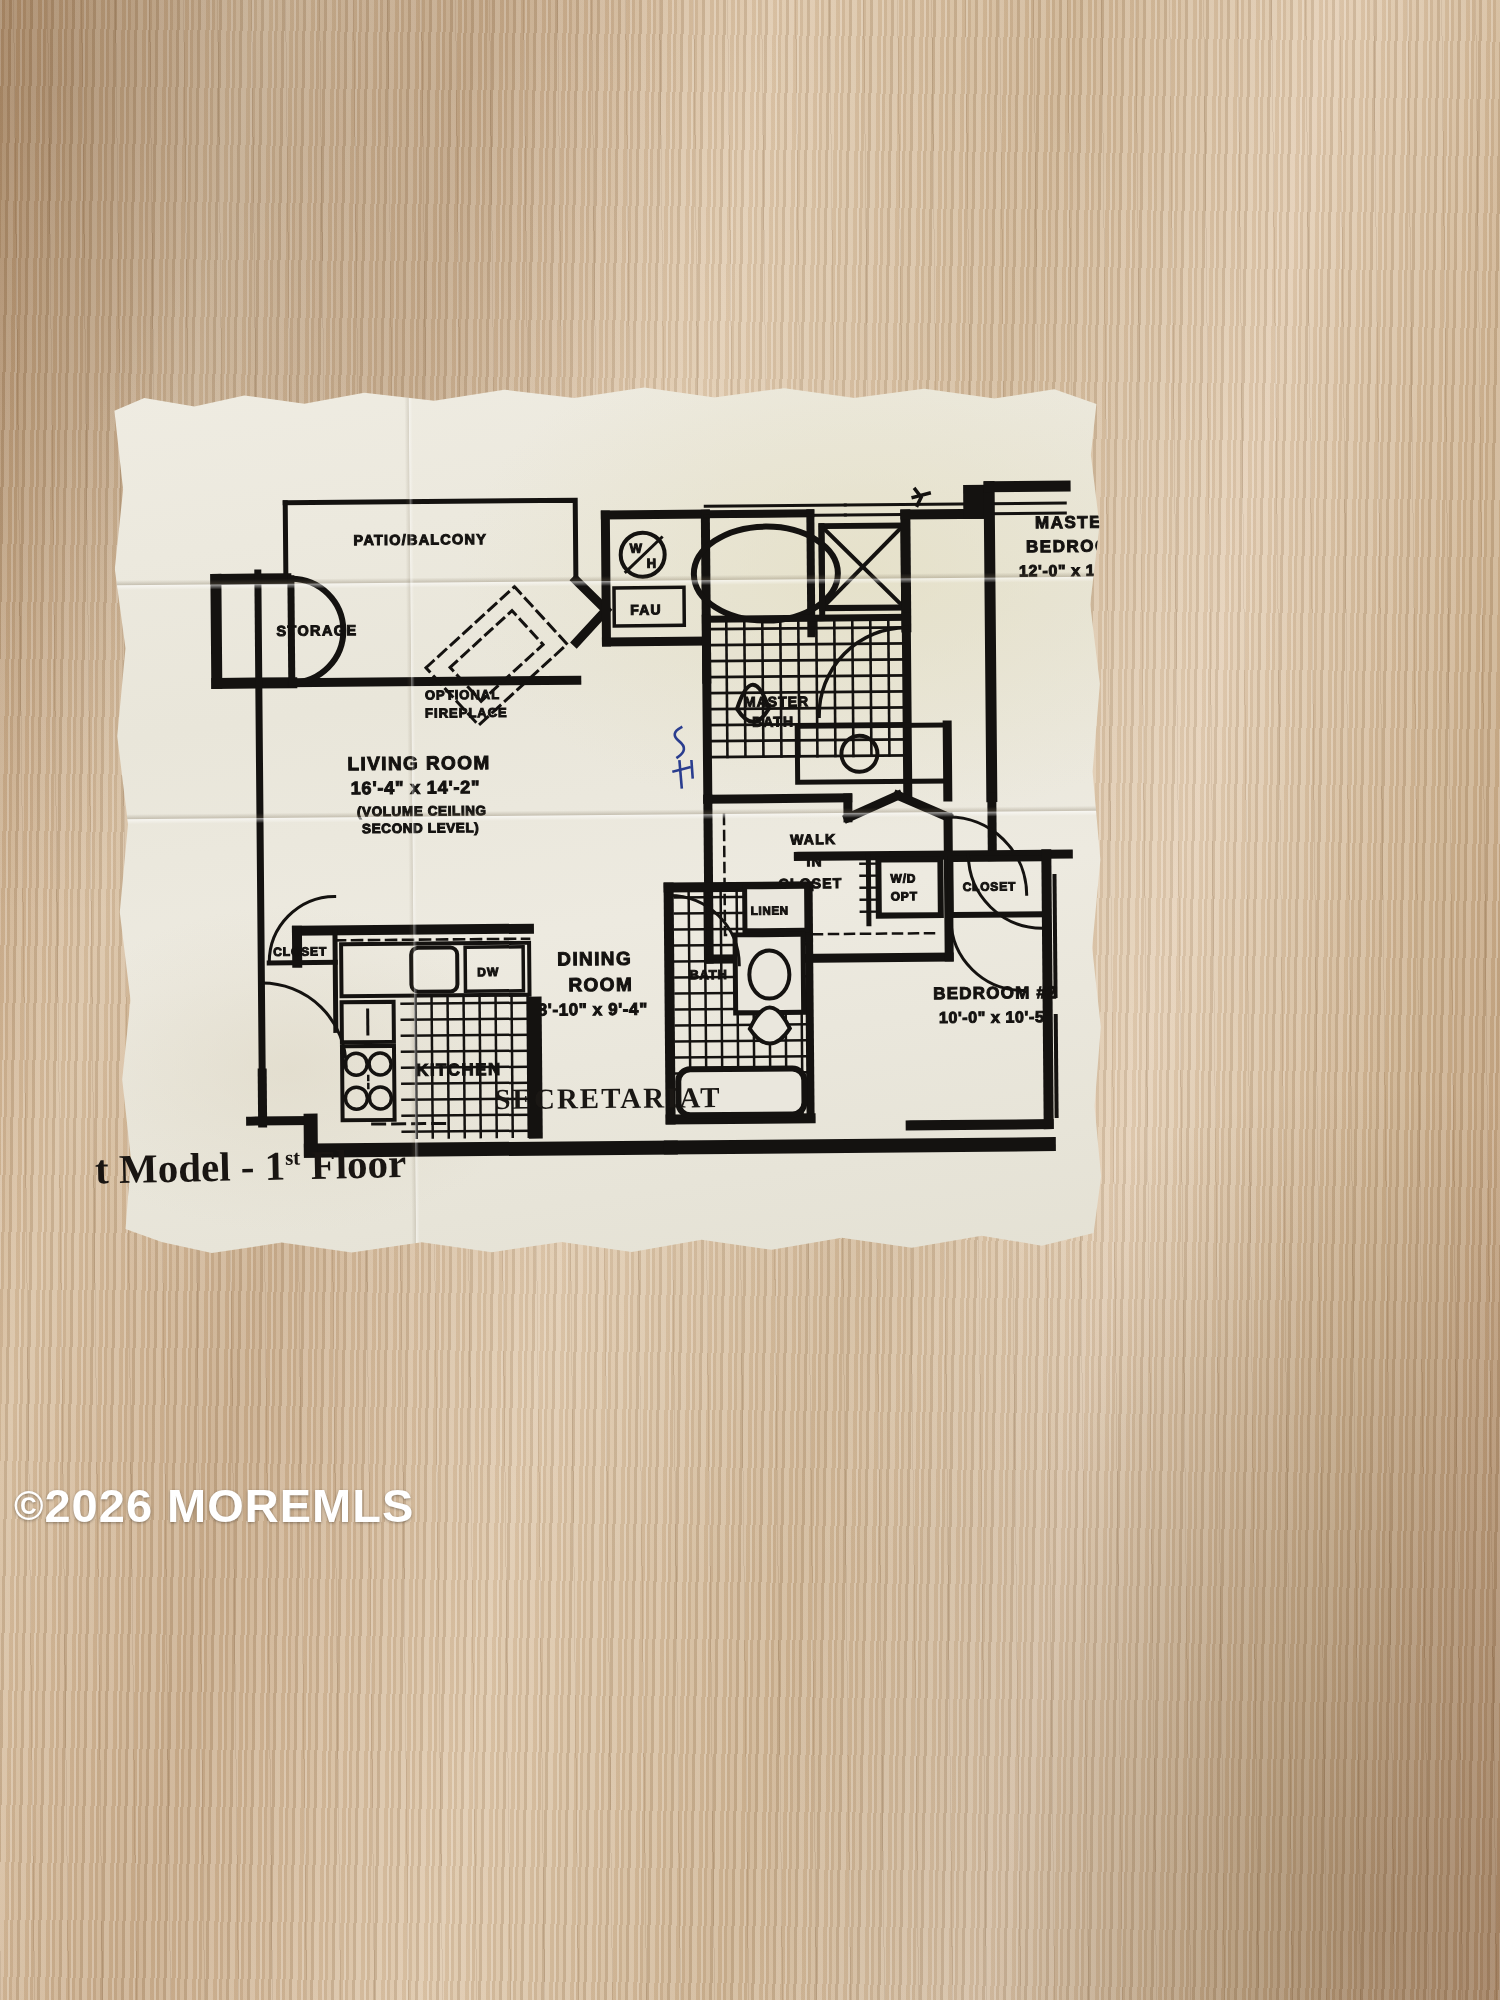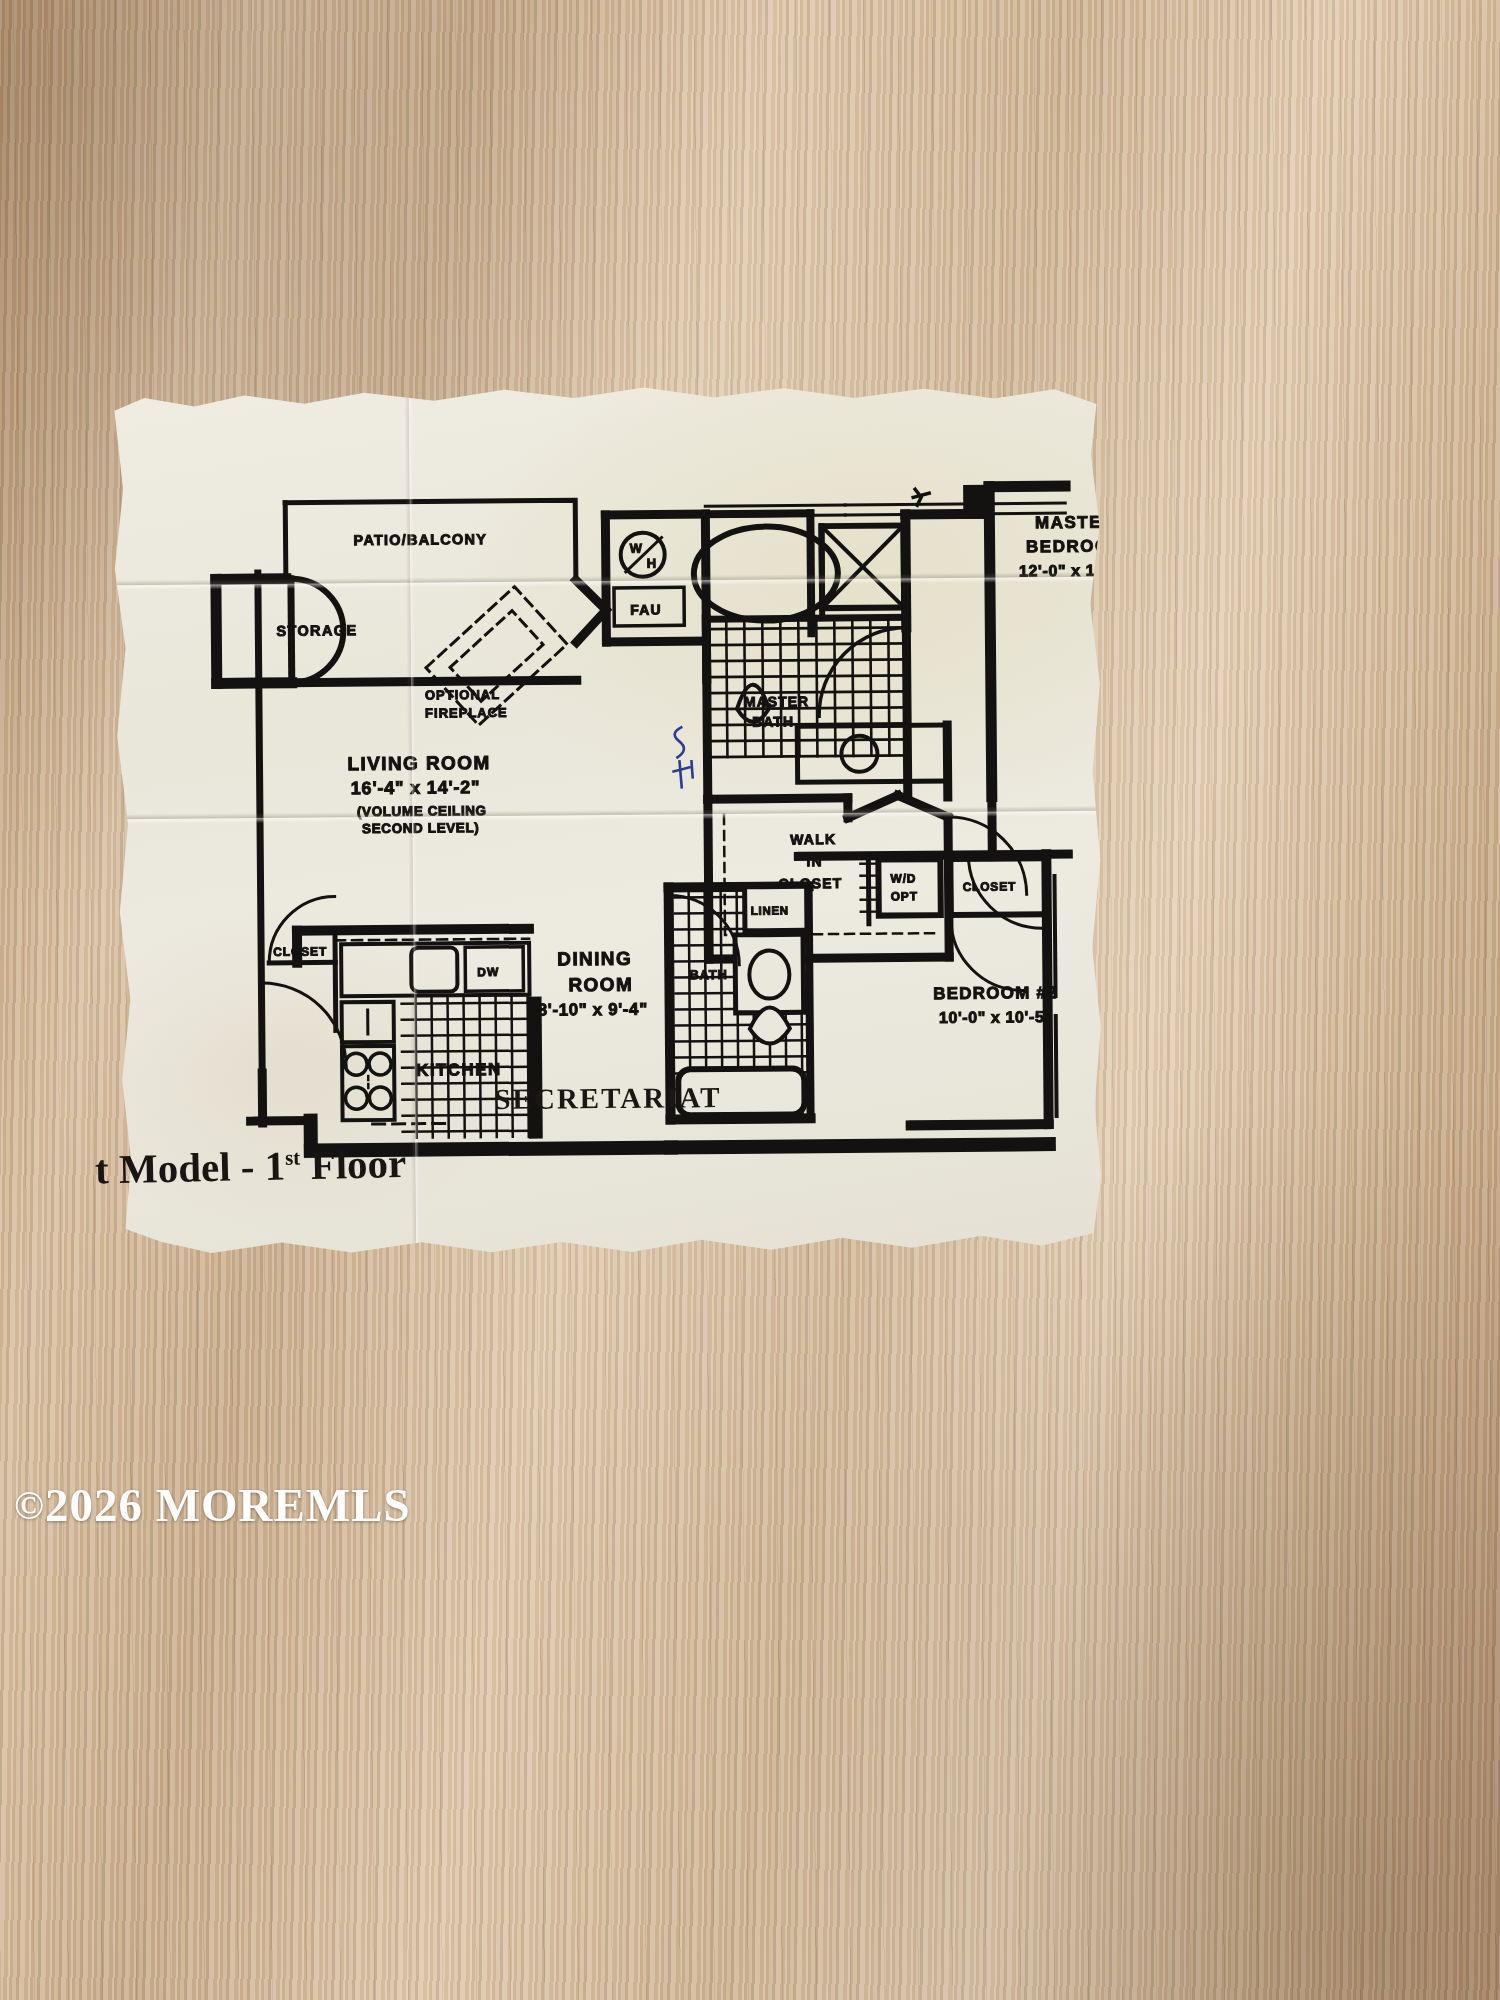--- a/index.html
+++ b/index.html
@@ -73,21 +73,21 @@
   }
   #modelline{
     position:absolute;left:95px;top:1140px;width:520px;
     font-family:"Liberation Serif",serif;font-weight:bold;font-size:41px;
     color:#191512;transform:rotate(-1.2deg);white-space:nowrap;
   }
   #modelline sup{font-size:21px;vertical-align:super;}
 
   #watermark{
     position:absolute;left:14px;top:1478px;
-    font-family:Liberation Serif, serif;font-weight:bold;font-size:47px;
+    font-family:Liberation Sans, sans-serif;font-weight:bold;font-size:47px;
     color:#ffffff;letter-spacing:1px;text-shadow:0 1px 3px rgba(0,0,0,.35);
   }
   #watermark .c{font-size:40px;vertical-align:2px;}
 </style>
 </head>
 <body>
 
 <div id="wood"></div>
 
 <div id="paper">

